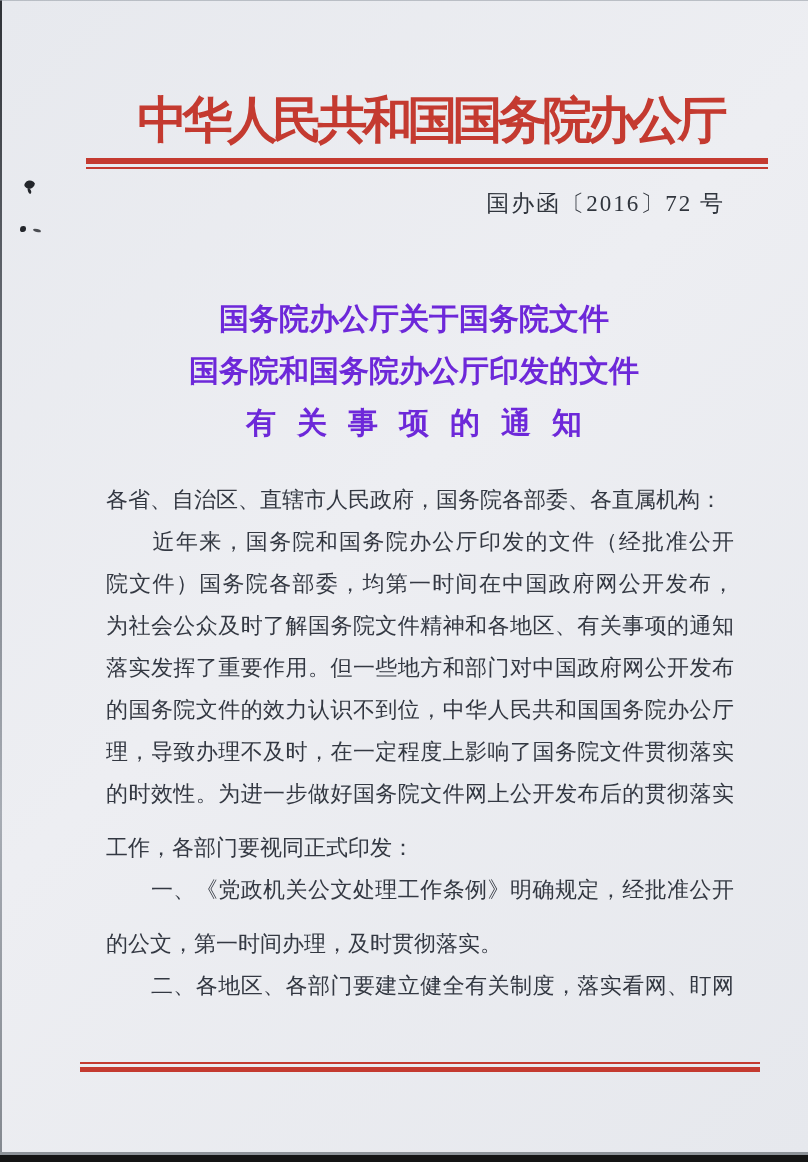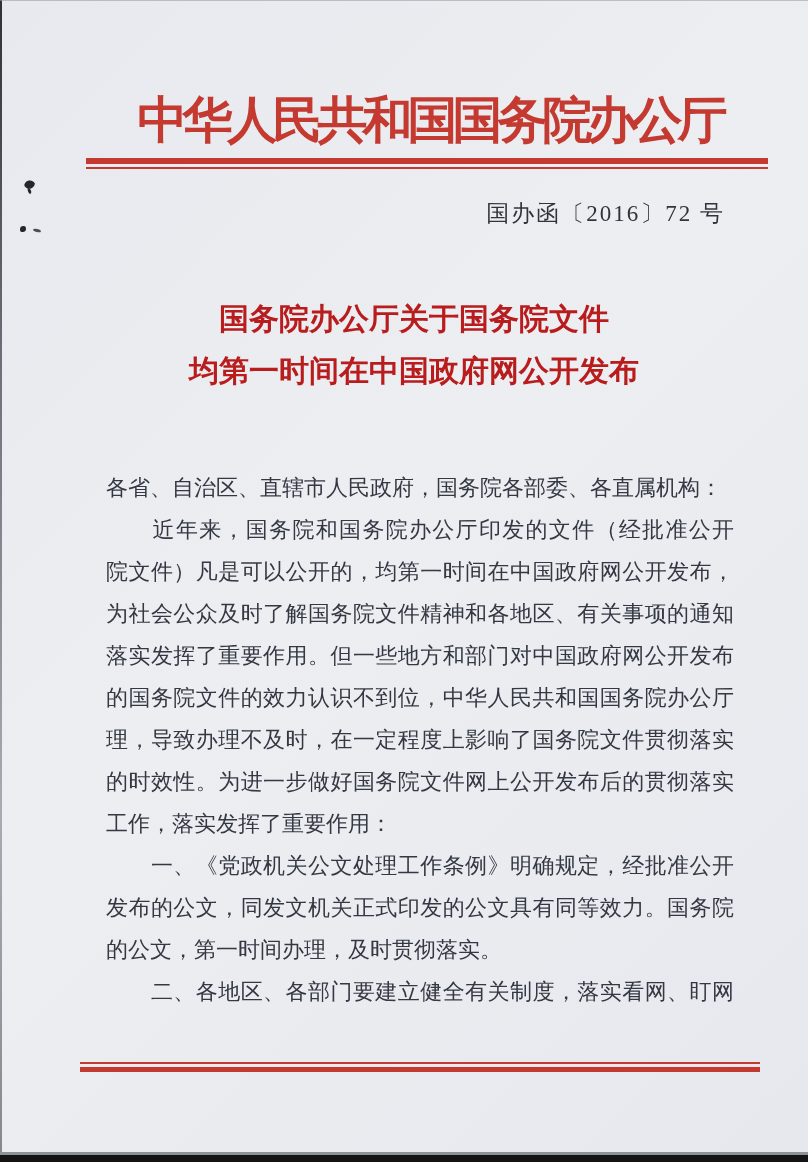--- a/index.html
+++ b/index.html
@@ -19,42 +19,42 @@
   .letterhead{
     position:absolute;left:100px;right:48px;top:88px;
     text-align:center;font-size:50px;line-height:64px;font-weight:bold;
     letter-spacing:-5px;color:var(--accent-red);white-space:nowrap;
   }
   .rule{position:absolute;background:var(--accent-red);}
   .rule-top-thick{left:86px;top:158px;width:682px;height:6px;}
   .rule-top-thin{left:86px;top:167px;width:682px;height:2px;}
   
   .doc-number{
-    position:absolute;top:198px;right:83px;
+    position:absolute;top:188px;right:83px;
     font-size:23px;letter-spacing:2px;color:var(--ink-dark);white-space:nowrap;margin-left:48px;
   }
   
   .title{
     position:absolute;left:60px;right:40px;top:293px;
     text-align:center;font-weight:bold;font-size:30px;line-height:52px;
-    color:#b91c1c;
+    color:#6d28d9;
   }
   .t-line{white-space:nowrap;}
   .t-line.spread{letter-spacing:21px;margin-left:21px;}
   
   .body-text{
     position:absolute;left:106px;top:467px;width:628px;
     font-size:22px;color:var(--ink-body);
   }
   .line{
     height:42px;line-height:42px;
     text-align:justify;text-align-last:justify;
     overflow:hidden;white-space:normal;
   }
-  .line.natural{text-align:right;text-align-last:left;}
+  .line.natural{text-align:right;text-align-last:left;margin-top:12px;}
   
   .rule-bottom-thin{left:80px;top:1062px;width:680px;height:2px;}
   .rule-bottom-thick{left:80px;top:1067px;width:680px;height:5px;}
   
   .edge-left{
     position:absolute;left:0;top:0;width:2px;height:100%;
     background:linear-gradient(180deg,#2e3136 0%,#6a6f77 30%,#a7acb4 70%,#83888f 100%);
   }
   .edge-top{position:absolute;left:0;top:0;width:100%;height:1px;background:#9aa0a8;opacity:.6;}
   .edge-bottom-gray{position:absolute;left:0;top:1152px;width:100%;height:3px;background:#8d9298;}
@@ -76,35 +76,35 @@
 <div class="page">
 
   <div class="letterhead">中华人民共和国国务院办公厅</div>
   <div class="rule rule-top-thick"></div>
   <div class="rule rule-top-thin"></div>
 
   <div class="doc-number">国办函〔2016〕72 号</div>
 
   <div class="title">
     <div class="t-line">国务院办公厅关于国务院文件</div>
-    <div class="t-line">均第一时间在中国政府网公开发布</div>
+    <div class="t-line">国务院和国务院办公厅印发的文件</div>
+    <div class="t-line spread">有关事项的通知</div>
   </div>
 
   <div class="body-text">
     <div class="line natural">各省、自治区、直辖市人民政府，国务院各部委、各直属机构：</div>
     <div class="line">　　近年来，国务院和国务院办公厅印发的文件（经批准公开</div>
-    <div class="line">院文件）凡是可以公开的，均第一时间在中国政府网公开发布，</div>
+    <div class="line">院文件）国务院各部委，均第一时间在中国政府网公开发布，</div>
     <div class="line">为社会公众及时了解国务院文件精神和各地区、有关事项的通知</div>
     <div class="line">落实发挥了重要作用。但一些地方和部门对中国政府网公开发布</div>
     <div class="line">的国务院文件的效力认识不到位，中华人民共和国国务院办公厅</div>
     <div class="line">理，导致办理不及时，在一定程度上影响了国务院文件贯彻落实</div>
     <div class="line">的时效性。为进一步做好国务院文件网上公开发布后的贯彻落实</div>
-    <div class="line natural">工作，落实发挥了重要作用：</div>
+    <div class="line natural">工作，各部门要视同正式印发：</div>
     <div class="line">　　一、《党政机关公文处理工作条例》明确规定，经批准公开</div>
-    <div class="line">发布的公文，同发文机关正式印发的公文具有同等效力。国务院</div>
     <div class="line natural">的公文，第一时间办理，及时贯彻落实。</div>
     <div class="line">　　二、各地区、各部门要建立健全有关制度，落实看网、盯网</div>
   </div>
 
   <div class="rule rule-bottom-thin"></div>
   <div class="rule rule-bottom-thick"></div>
 
   <div class="edge-left"></div>
   <div class="edge-top"></div>
   <div class="edge-bottom-gray"></div>

